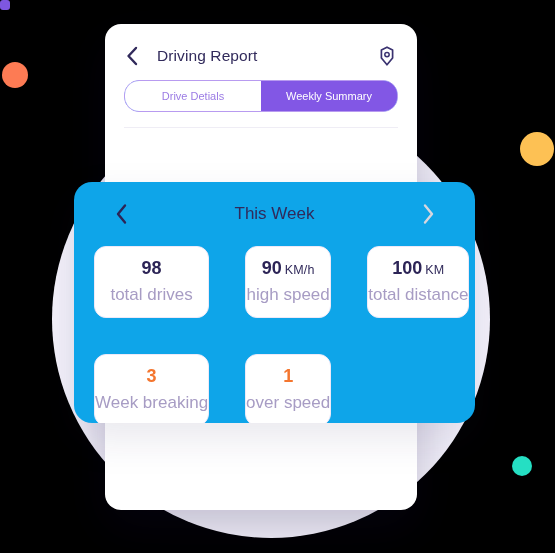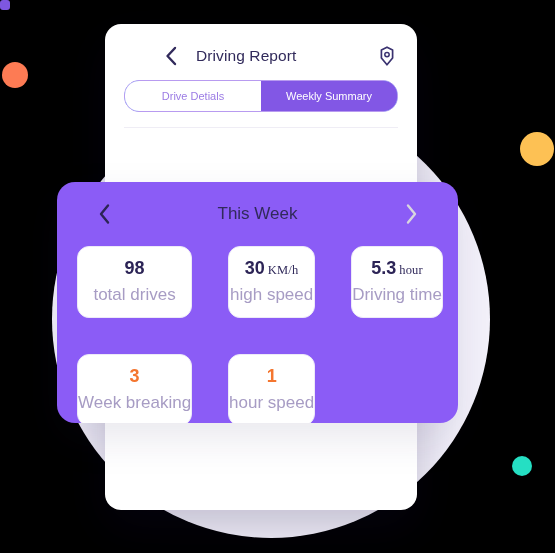--- a/index.html
+++ b/index.html
@@ -31,21 +31,20 @@
     position:absolute;left:105px;top:24px;width:312px;height:486px;
     background:#FFFFFF;
     border-radius:16px;
     box-shadow:0 18px 46px rgba(20,10,60,0.22);
     overflow:hidden;
   }
   #phone-header{
     height:56px;display:flex;align-items:center;
     padding:8px 18px 0 16px;
     box-sizing:border-box;
-    margin-left:39px;
   }
   #back-chevron{
     width:22px;height:22px;flex:0 0 auto;cursor:pointer;
     display:flex;align-items:center;justify-content:center;
   }
   #phone-title{
     flex:1 1 auto;
     margin-left:14px;
     font-size:15.5px;
     color:#312A5B;
@@ -70,22 +69,22 @@
     user-select:none;
   }
   .tab.inactive{color:#9B7BE4;background:#FFFFFF;}
   .tab.active{color:#FFFFFF;background:#8257E5;text-align:center;}
   #tab-divider-line{
     margin-top:15px;height:1px;background:#EFEDF5;width:100%;
   }
 
   
   #panel{
-    position:absolute;left:57px;top:182px;width:401px;height:241px;
-    background:#8b5cf6;
+    position:absolute;left:74px;top:182px;width:401px;height:241px;
+    background:#0ea5e9;
     border-radius:18px;
     box-shadow:0 16px 40px rgba(40,25,90,0.10);
     overflow:hidden;
   }
   #week-nav{
     height:64px;display:flex;align-items:center;
     padding:0 34px;box-sizing:border-box;
   }
   #week-prev,#week-next{
     width:26px;height:26px;flex:0 0 auto;cursor:pointer;
@@ -112,21 +111,21 @@
     display:flex;flex-direction:column;
     align-items:center;justify-content:center;
     cursor:pointer;
   }
   .stat-value{
     font-size:18px;font-weight:bold;color:#2C2456;
     line-height:1.1;white-space:nowrap;
   }
   .stat-value .unit{
     font-size:12.5px;font-weight:normal;color:#312A5B;
-    margin-left:3px;letter-spacing:.2px;font-family:Liberation Serif, serif;
+    margin-left:3px;letter-spacing:.2px;
   }
   .stat-value.orange{color:#F4762F;}
   .stat-label{
     margin-top:6px;
     font-size:17px;color:#A79CC4;
     white-space:nowrap;
   }
 </style>
 </head>
 <body>
@@ -187,43 +186,43 @@
 
       <div class="stat-card">
         <div class="stat-value">
           <span>98</span>
         </div>
         <div class="stat-label">total drives</div>
       </div>
 
       <div class="stat-card">
         <div class="stat-value">
-          <span>30</span><span class="unit">KM/h</span>
+          <span>90</span><span class="unit">KM/h</span>
         </div>
         <div class="stat-label">high speed</div>
       </div>
 
-
       <div class="stat-card">
         <div class="stat-value">
-          <span>5.3</span><span class="unit">hour</span>
-        </div>
-        <div class="stat-label">Driving time</div>
-      </div>
+          <span>100</span><span class="unit">KM</span>
+        </div>
+        <div class="stat-label">total distance</div>
+      </div>
+
 
       <div class="stat-card">
         <div class="stat-value orange">
           <span>3</span>
         </div>
         <div class="stat-label">Week breaking</div>
       </div>
 
       <div class="stat-card">
         <div class="stat-value orange">
           <span>1</span>
         </div>
-        <div class="stat-label">hour speed</div>
+        <div class="stat-label">over speed</div>
       </div>
 
     </div>
   </div>
 
 </div>
 
 </body></html>

